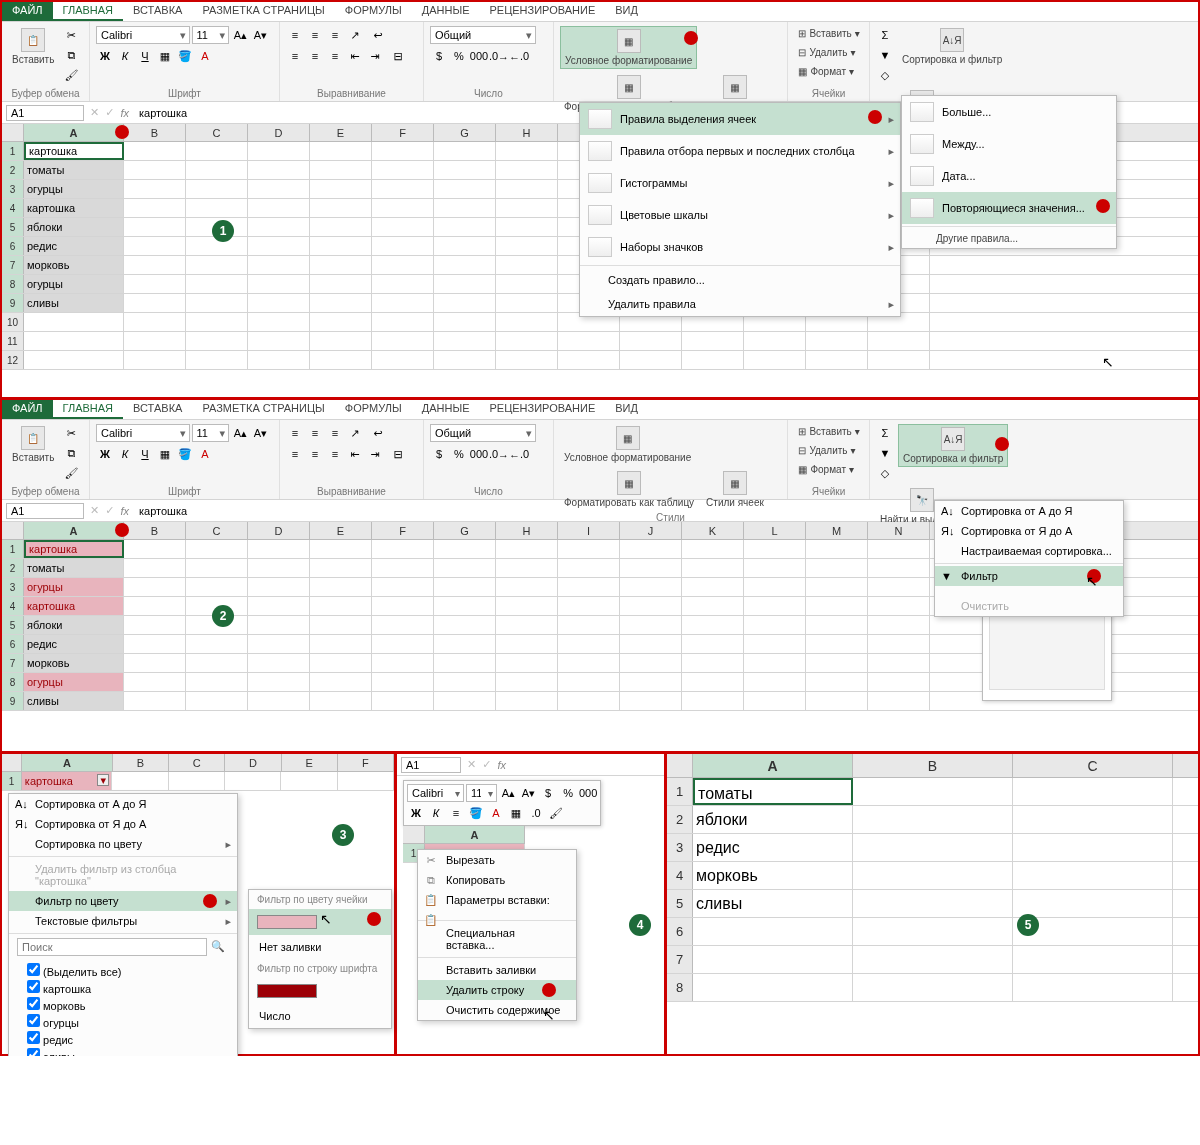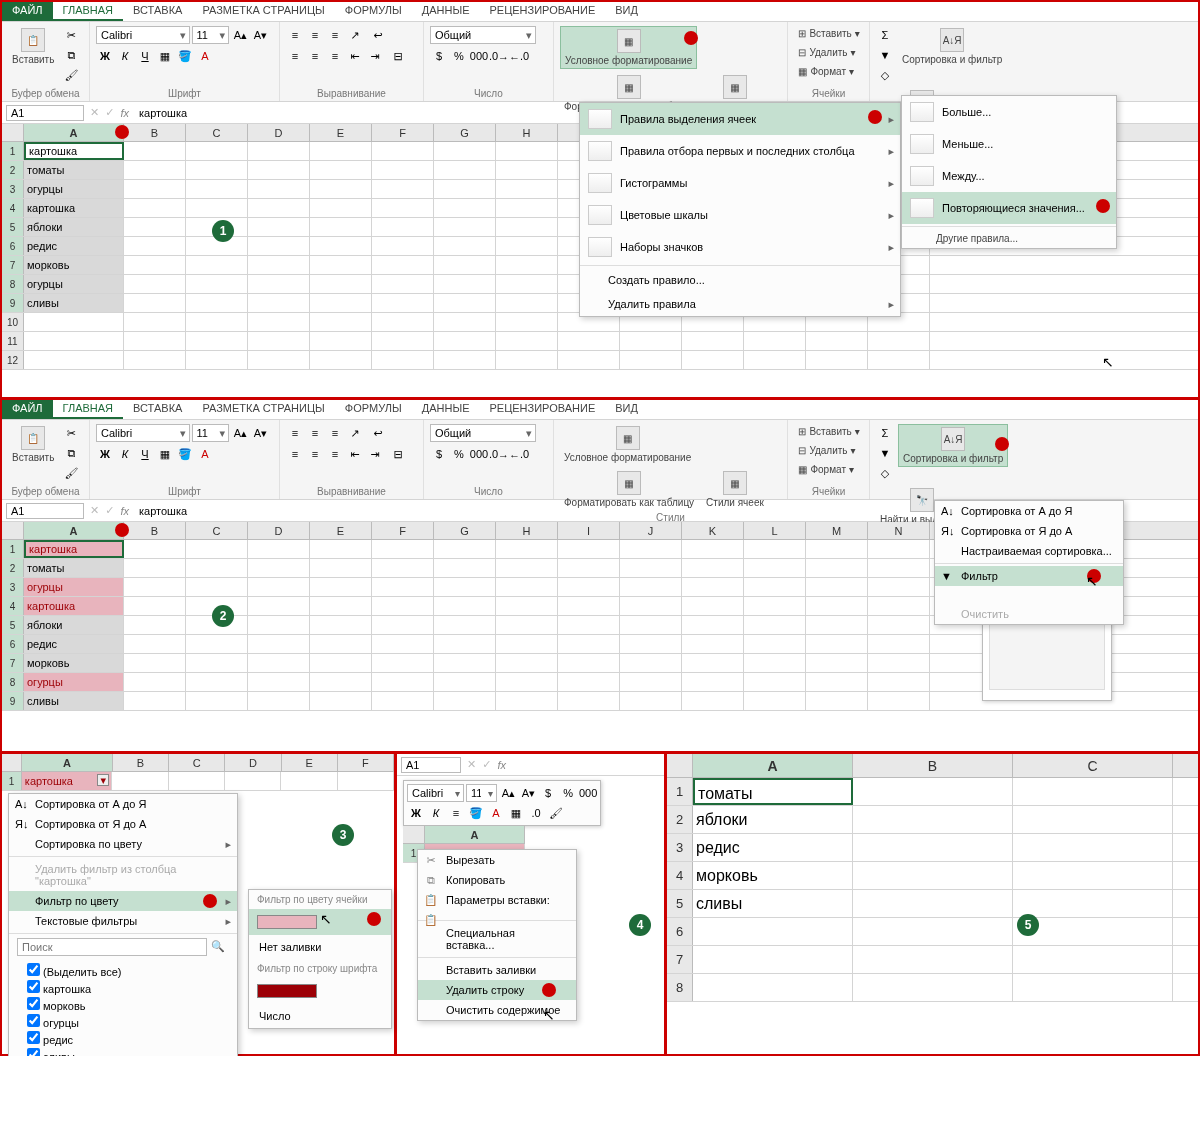--- a/index.html
+++ b/index.html
@@ -509,25 +509,25 @@
         </div>
   </div>
 
   <div class="ddmenu" style="top:93px;left:899px;width:216px;">
     <div class="dditem">
           <span class="ddicon"></span>
           <span>Больше...</span>
         </div>
     <div class="dditem">
           <span class="ddicon"></span>
-          <span>Меньше...</span>
+          <span>Между...</span>
         </div>
     <div class="dditem">
           <span class="ddicon"></span>
-          <span>Между...</span>
+          <span>Дата...</span>
         </div>
     <div class="dditem hov" style="position:relative;">
           <span class="ddicon"></span>
           <span>Повторяющиеся значения...</span>
           <span class="reddot" style="position:absolute;right:6px;top:7px;"></span>
         </div>
     <div class="ddsep"></div>
     <div class="ddlabel" style="padding-left:34px;cursor:pointer;color:#444;">Другие правила...</div>
   </div>
   <span class="cursor-arrow" style="top:352px;left:1100px;">↖</span>
@@ -858,21 +858,21 @@
         </div>
     <div class="dditem" style="padding:4px 10px 4px 26px;">
           <span>Настраиваемая сортировка...</span>
         </div>
     <div class="ddsep"></div>
     <div class="dditem hov" style="padding:4px 10px 4px 26px;position:relative;">
           <span style="position:absolute;left:6px;">▼</span>
           <span>Фильтр</span>
           <span class="reddot" style="position:absolute;right:22px;top:3px;"></span>
         </div>
-    <div class="dditem" style="padding:22px 10px 4px 26px;color:#aaa;">
+    <div class="dditem" style="padding:14px 10px 4px 26px;color:#aaa;">
           <span>Очистить</span>
         </div>
   </div>
 
   <div style="position:absolute;top:188px;left:980px;width:130px;border:1px solid #bbb;background:#fff;padding:6px;box-shadow:1px 1px 4px rgba(0,0,0,0.2);font-size:10px;">
     <b>Фильтр (Ctrl+Shift+L)</b>
     <div style="height:80px;background:#f4f4f4;border:1px solid #ddd;margin:4px 0;"></div>
   </div>
   <span class="cursor-arrow" style="top:173px;left:1084px;">↖</span>
 </div>

